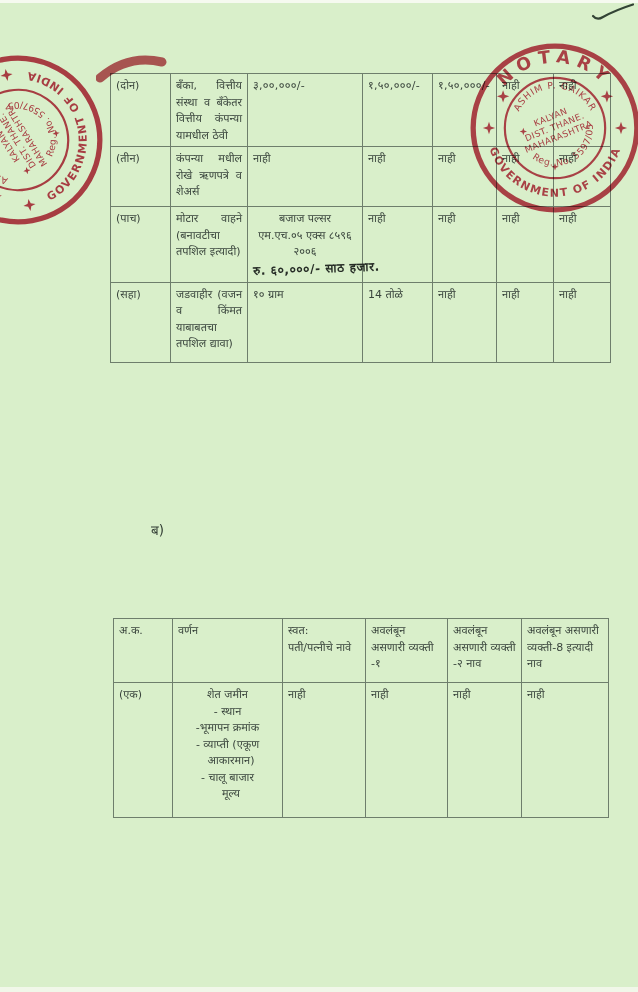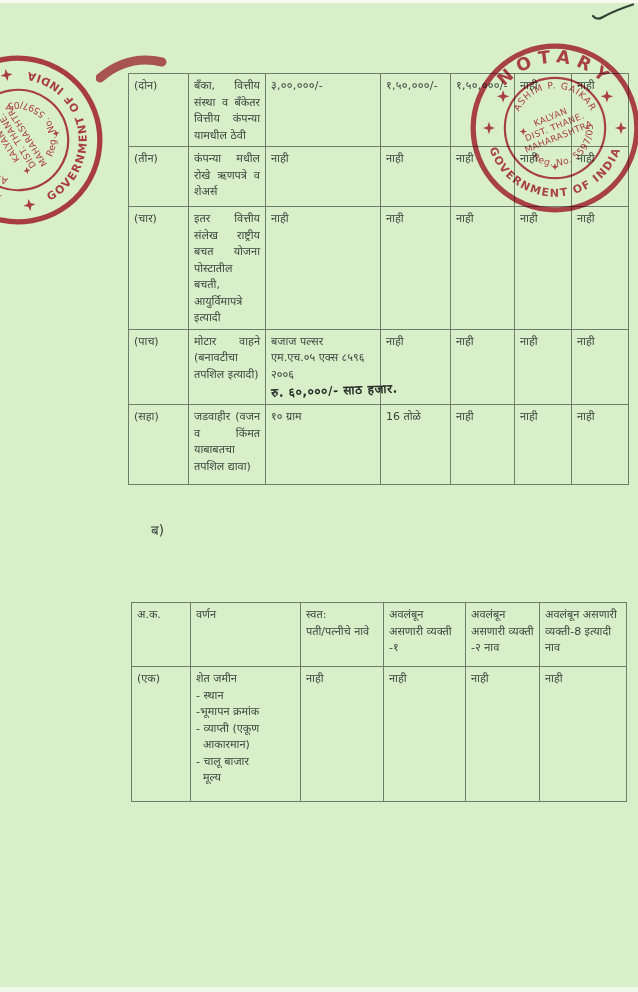--- a/index.html
+++ b/index.html
@@ -12,34 +12,33 @@
     color:#39443c;
   }
   .edge-top{position:absolute;top:0;left:0;right:0;height:3px;background:#f6faf0;}
   .edge-bottom{position:absolute;bottom:0;left:0;right:0;height:5px;background:#f1f7e9;}
 
   
   table.doc-table{
     position:absolute;
     border-collapse:collapse;
     table-layout:fixed;
-    margin-left:18px;
   }
   table.doc-table td{
     border:1px solid #6e7e6c;
     vertical-align:top;
     padding:4px 5px 2px 5px;
     font-size:11px;
     line-height:1.5;
     overflow:visible;
   }
   #table1{left:110px;top:73px;width:500px;}
-  #table2{left:113px;top:602px;width:495px;}
+  #table2{left:113px;top:618px;width:495px;}
   .justify{text-align:justify;text-align-last:left;}
-  .prewrap{white-space:pre-wrap;}
+  .prewrap{white-space:pre-wrap;text-align:center;}
   .preline{white-space:pre-line;}
   .compact{line-height:1.32;}
   .num{letter-spacing:0.3px;}
   .handwritten{
     font-weight:bold;
     font-size:12px;
     color:#262c26;
     transform:rotate(-2deg);
     transform-origin:left center;
     letter-spacing:0.6px;
@@ -91,48 +90,39 @@
     </tr>
     <tr style="height:60px">
       <td>(तीन)</td>
       <td class="justify">कंपन्या मधील रोखे ऋणपत्रे व शेअर्स</td>
       <td>नाही</td>
       <td>नाही</td>
       <td>नाही</td>
       <td>नाही</td>
       <td>नाही</td>
     </tr>
-    <tr style="height:87px">
-      <td>(चार)</td>
-      <td class="justify">इतर वित्तीय संलेख राष्ट्रीय बचत योजना पोस्टातील बचती, आयुर्विमापत्रे इत्यादी</td>
-      <td>नाही</td>
-      <td>नाही</td>
-      <td>नाही</td>
-      <td>नाही</td>
-      <td>नाही</td>
-    </tr>
     <tr style="height:58px">
       <td>(पाच)</td>
       <td class="justify">मोटार वाहने (बनावटीचा तपशिल इत्यादी)</td>
       <td class="compact">
         <div class="prewrap">बजाज पल्सर
 एम.एच.०५ एक्स ८५९६
 २००६</div>
         <div class="handwritten">रु. ६०,०००/- साठ हजार.</div>
       </td>
       <td>नाही</td>
       <td>नाही</td>
       <td>नाही</td>
       <td>नाही</td>
     </tr>
     <tr style="height:80px">
       <td>(सहा)</td>
       <td class="justify">जडवाहीर (वजन व किंमत याबाबतचा तपशिल द्यावा)</td>
       <td>१० ग्राम</td>
-      <td>16 तोळे</td>
+      <td>14 तोळे</td>
       <td>नाही</td>
       <td>नाही</td>
       <td>नाही</td>
     </tr>
   </tbody>
     </table>
 
   <div class="section">
     <div>ब)</div>
   </div>

